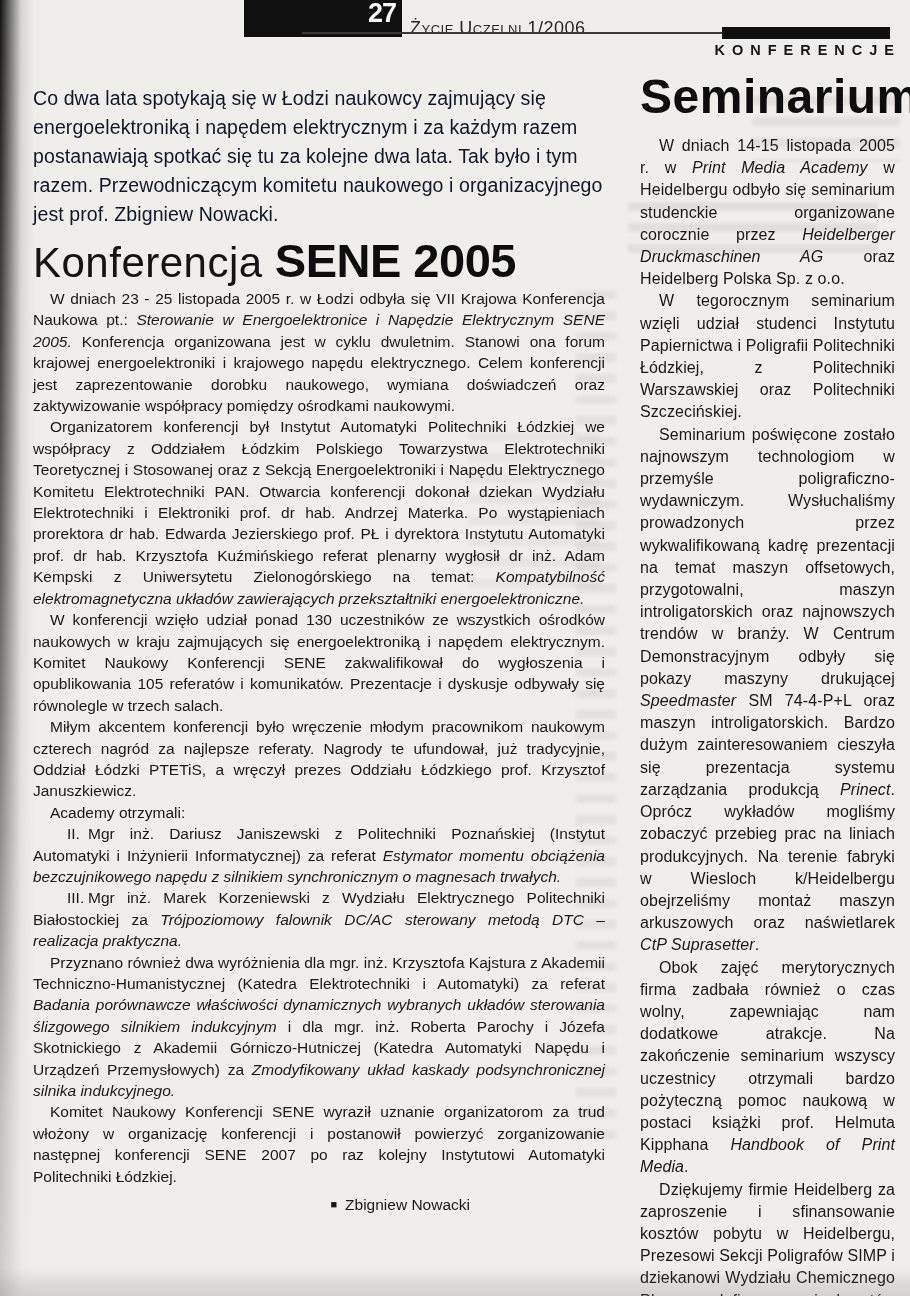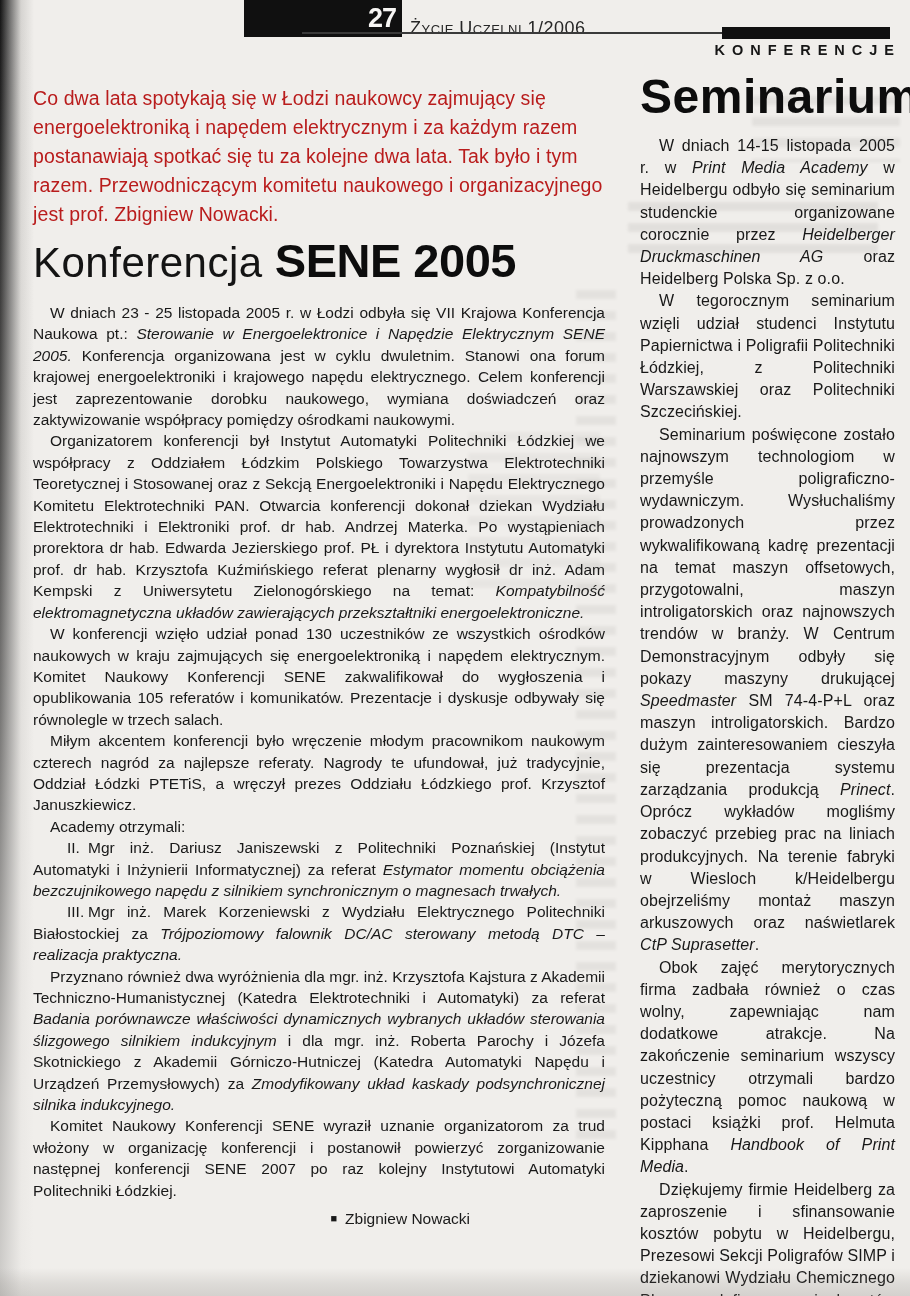--- a/index.html
+++ b/index.html
@@ -38,45 +38,45 @@
   }
   .ghost.g1 { left:576px; top:290px; width:40px;  height:850px; opacity:.09; }
   .ghost.g2 { left:752px; top:96px;  width:148px; height:66px;  opacity:.10; }
   .ghost.g3 { left:628px; top:202px; width:250px; height:54px;  opacity:.11; }
   .ghost.g4 { left:468px; top:432px; width:132px; height:168px; opacity:.06; }
 
   
   .masthead-box {
     position:absolute; left:244px; top:0; width:158px; height:37px;
     background:#101010;
-    display:flex; align-items:center; justify-content:flex-end;
+    display:flex; align-items:flex-start; justify-content:flex-end;
     padding:0 6px 1px 0;
   }
   .masthead-number { color:#f7f6f4; font-size:27px; font-weight:700; line-height:1; letter-spacing:-1px; }
   .masthead-title {
     position:absolute; left:410px; top:18px;
     font-size:18px; font-variant:small-caps; letter-spacing:.5px; color:#262626;
   }
   .masthead-rule { position:absolute; left:302px; top:32px; width:421px; height:2px; background:#3a3a3a; }
   .section-bar { position:absolute; left:722px; top:27px; width:168px; height:12px; background:#101010; }
   .section-label {
     position:absolute; right:16px; top:42px;
     font-size:14.5px; font-weight:600; letter-spacing:7px; margin-right:-7px; color:#161616;
   }
 
   
   .col-left { position:absolute; left:33px; top:84px; width:572px; }
   .lede {
-    font-size:19.5px; line-height:29px; color:#b91c1c;
+    font-size:19.5px; line-height:29px; color:#0f172a;
     text-align:left; letter-spacing:.1px;
   }
   .headline { margin-top:4px; white-space:nowrap; }
   .headline .t-reg  { font-size:42px; font-weight:400; letter-spacing:.5px; color:#141414; }
   .headline .t-bold { font-size:47px; font-weight:700; letter-spacing:-.5px; color:#0d0d0d; }
-  .body-left { margin-top:14px; }
+  .body-left { }
   .body-left .para {
     font-size:15.5px; line-height:21.4px; text-align:justify; text-indent:17px;
     color:#191919;
   }
   .sig-left {
     margin-top:9px; text-align:right; padding-right:135px;
     font-size:15.5px; color:#191919;
   }
 
   

